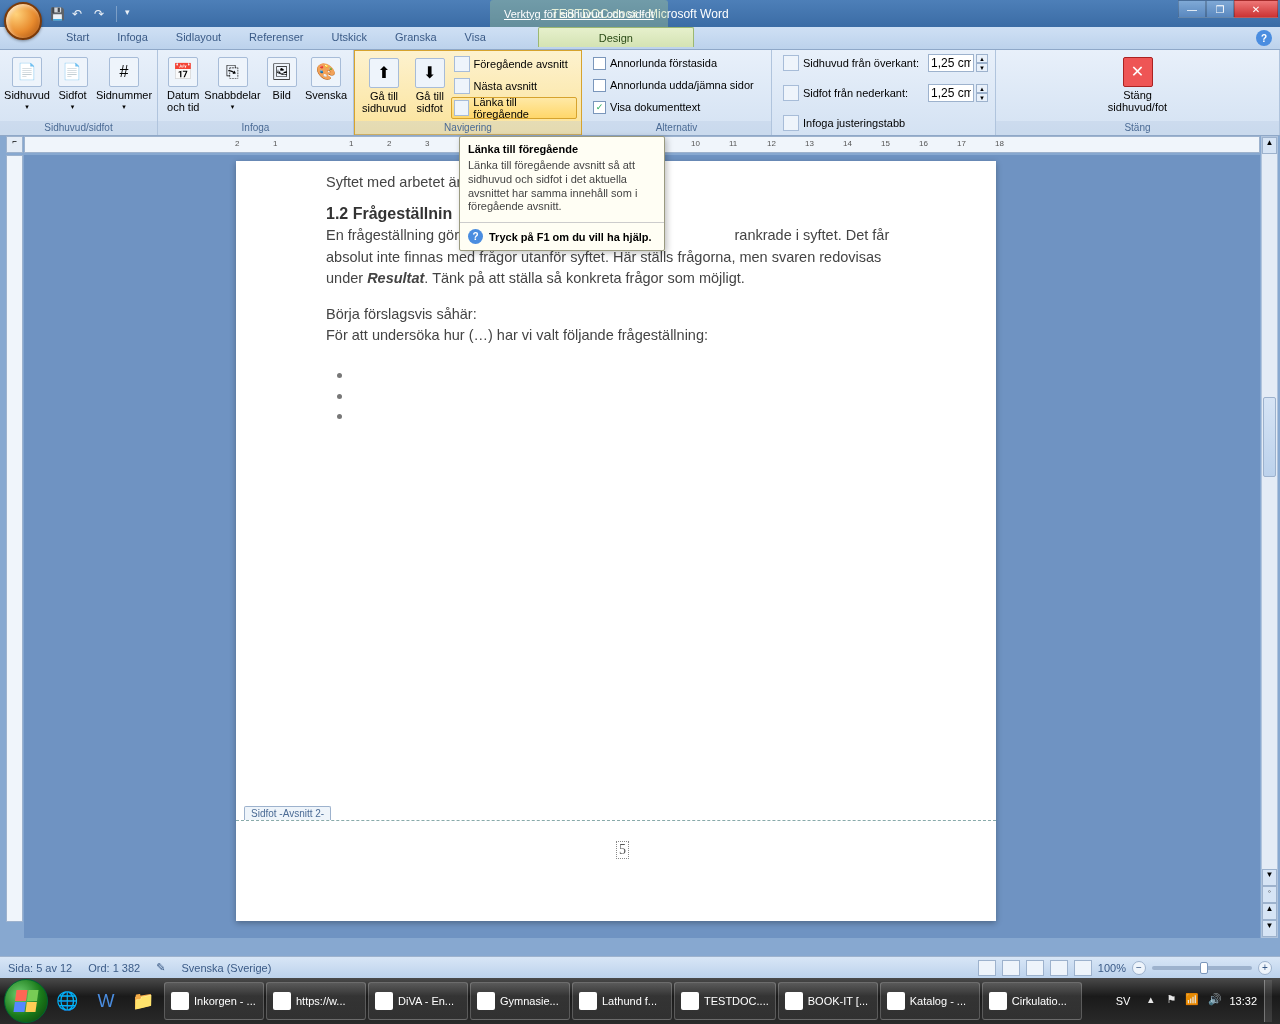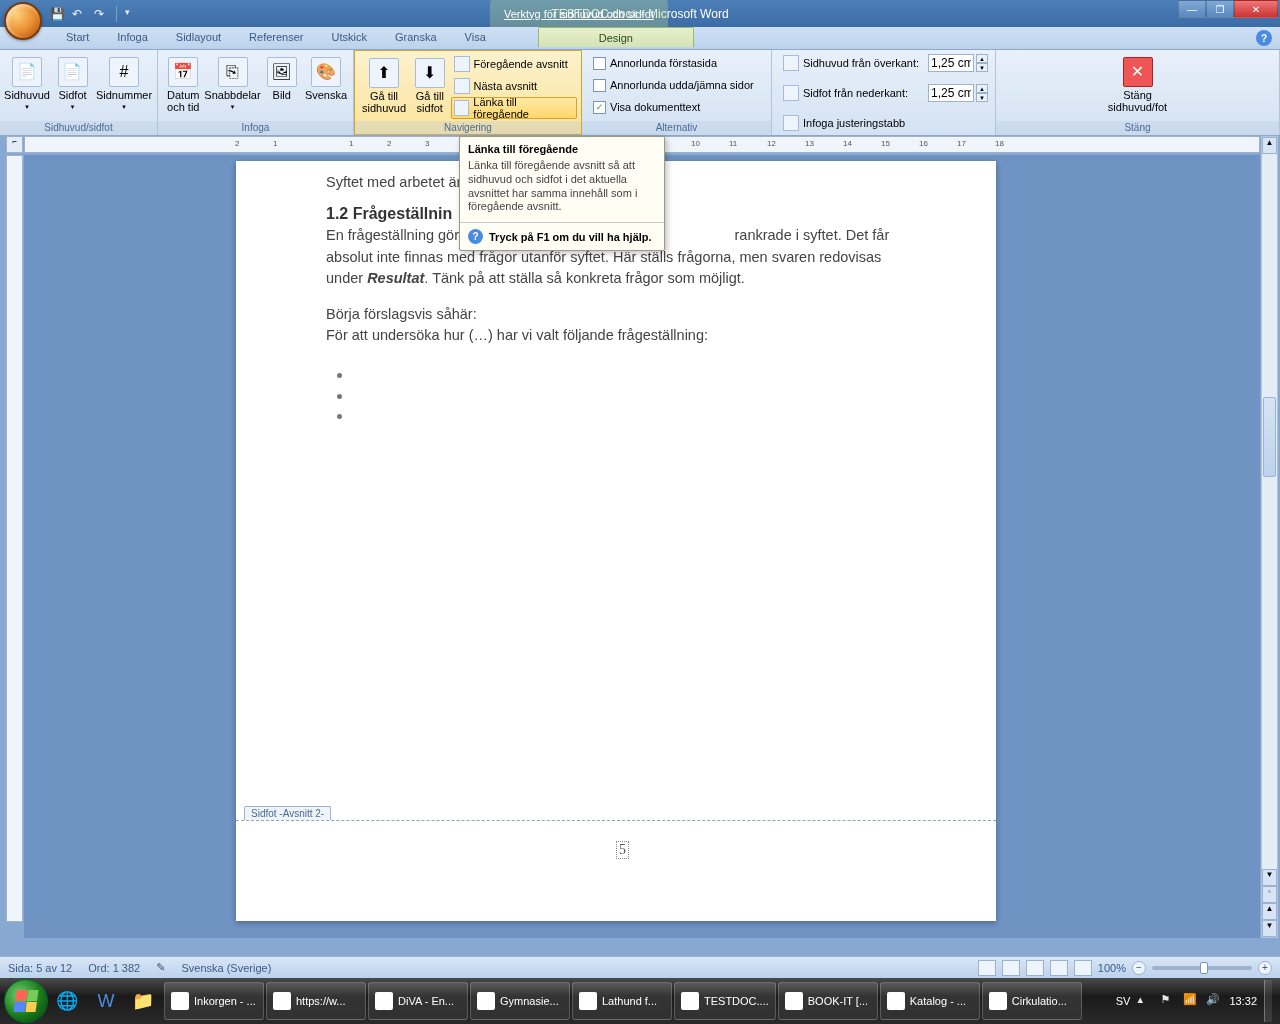--- a/index.html
+++ b/index.html
@@ -81,21 +81,21 @@
 .zoom-btn { width: 14px; height: 14px; border: 1px solid #9db2cd; border-radius: 7px; background: #eef4fb; font-size: 10px; display: flex; align-items: center; justify-content: center; }
 
 
 .taskbar { position: absolute; bottom: 0; left: 0; right: 0; height: 46px; background: linear-gradient(#4a4a4a 0%, #1a1a1a 40%, #2a2a2a 100%); display: flex; align-items: center; padding: 0 4px; gap: 2px; }
 .start-orb { width: 44px; height: 44px; border-radius: 50%; background: radial-gradient(circle at 35% 35%, #6fcf6f, #1a7a1a 55%, #0a3a0a); border: 1px solid #063; display: flex; align-items: center; justify-content: center; }
 .win-flag { width: 22px; height: 22px; display: grid; grid-template-columns: 1fr 1fr; grid-template-rows: 1fr 1fr; gap: 1px; transform: skew(-8deg); }
 .win-flag div:nth-child(1){background:#f65;} .win-flag div:nth-child(2){background:#7c5;} .win-flag div:nth-child(3){background:#58f;} .win-flag div:nth-child(4){background:#fc5;}
 .pin-icon { width: 36px; height: 36px; border-radius: 2px; display: flex; align-items: center; justify-content: center; font-size: 18px; }
 .task-btn { height: 38px; min-width: 100px; background: linear-gradient(rgba(255,255,255,.15), rgba(255,255,255,.05)); border: 1px solid rgba(255,255,255,.2); border-radius: 3px; display: flex; align-items: center; gap: 5px; padding: 0 6px; color: #fff; font-size: 11px; overflow: hidden; white-space: nowrap; }
 .task-icon { width: 18px; height: 18px; background: #fff; border-radius: 2px; flex-shrink: 0; }
-.tray { margin-left: auto; display: flex; align-items: center; gap: 7px; color: #fff; font-size: 11px; padding-right: 4px; }
+.tray { margin-left: auto; display: flex; align-items: center; gap: 7px; color: #fff; font-size: 11px; padding-right: 4px; text-align: right; }
 .tray-icon { width: 16px; height: 16px; opacity: .9; }
 .notif-strip { width: 8px; height: 42px; background: rgba(255,255,255,.1); border-left: 1px solid rgba(255,255,255,.3); }
 </style>
 </head>
 <body>
 
 <div class="titlebar">
   <div class="office-orb"></div>
   <div class="qat">
     <span class="qat-icon">💾</span>

